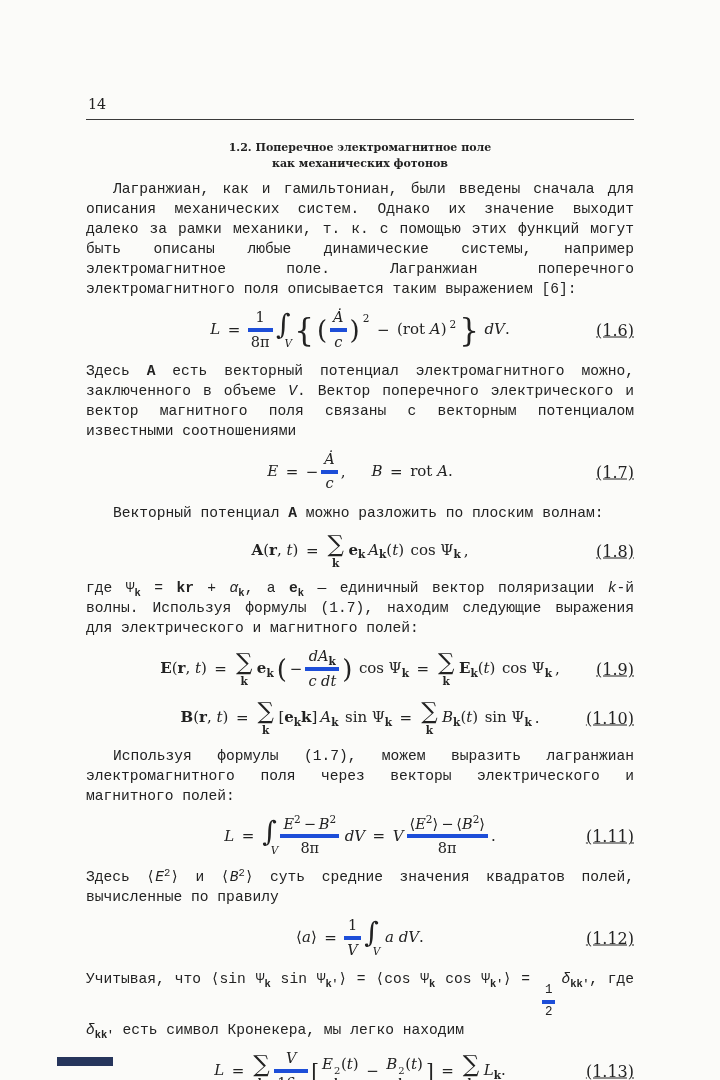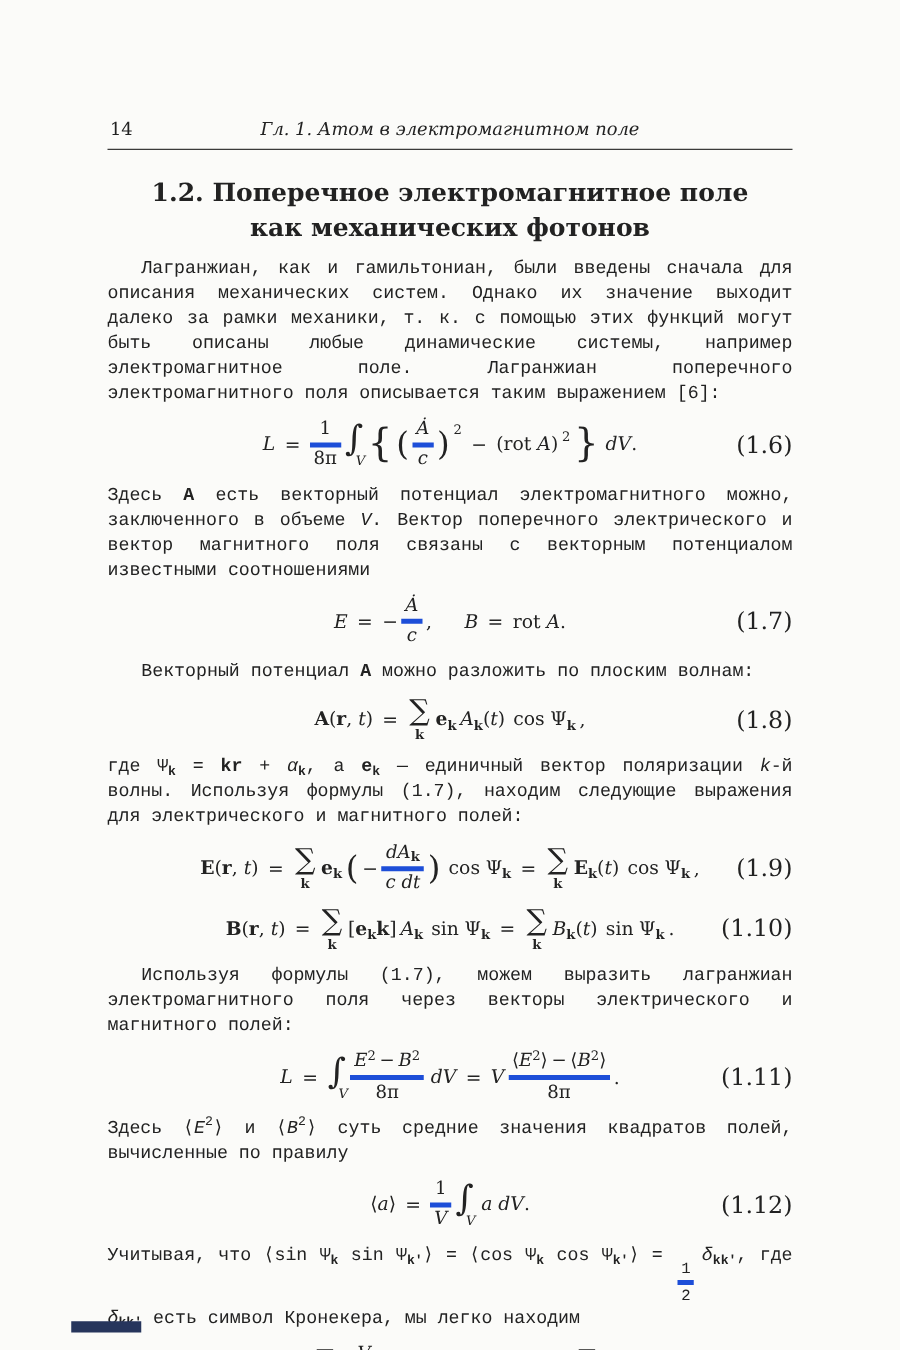--- a/index.html
+++ b/index.html
@@ -21,21 +21,21 @@
     height: 24px;
   }
   .header .pagenum { position: absolute; left: 2px; top. 0; }
   .header .running { position: absolute; left: 0; right: 0; text-align: center; font-style: italic; }
 
   
   .section-title {
     margin-top: 20px;
     text-align: center;
     font-weight: bold;
-    font-size: 20px;
+    font-size: 11px;
     line-height: 1.42;
   }
 
   
   p.body {
     margin-top: 8px;
     font-size: 14.6px;
     line-height: 20px;
     text-align: justify;
     hyphens: auto;
@@ -59,21 +59,21 @@
     justify-content: center;
     align-items: center;
     font-size: 15px;
   }
   .eq-body { display: flex; align-items: center; }
   .eq-body > * { margin: 0 1.5px; }
   .eq-body > .op { margin: 0 6px; }
   .eqnum {
     position: absolute; right: 0; top: 50%;
     transform: translateY(-50%);
-    font-size: 19px; font-style: normal;
+    font-size: 16px; font-style: normal; text-decoration: underline;
   }
   .tok { line-height: 1.3; white-space: nowrap; }
   .fn { margin-left: 5px; margin-right: 3px; }
   .mls { margin-left: 4px; }
   .qgap { display: inline-block; width: 20px; }
 
   .frac {
     display: inline-flex; flex-direction: column;
     align-items: stretch; text-align: center;
     line-height: 1.2; font-size: 14.5px;
@@ -105,21 +105,20 @@
   .artifact { position: absolute; left: 57px; top: 1057px; width: 56px; height: 9px; background: #26355c; }
 </style>
 </head>
 <body>
 
 <div class="sheet">
   <div class="content">
 
     <div class="header">
       <span class="pagenum">14</span>
-      <span class="running">Гл. 1. Атом в электромагнитном поле</span>
     </div>
 
     <h2 class="section-title">
       <span>1.2. Поперечное электромагнитное поле</span><br>
       <span>как механических фотонов</span>
     </h2>
 
     <p class="body indent"><span>Лагранжиан, как и гамильтониан, были введены сначала для описания механических систем. Однако их значение выходит далеко за рамки механики, т. к. с помощью этих функций могут быть описаны любые динамические системы, например электромагнитное поле. Лагранжиан поперечного электромагнитного поля описывается таким выражением [6]:</span></p>
 
     <div class="equation">

